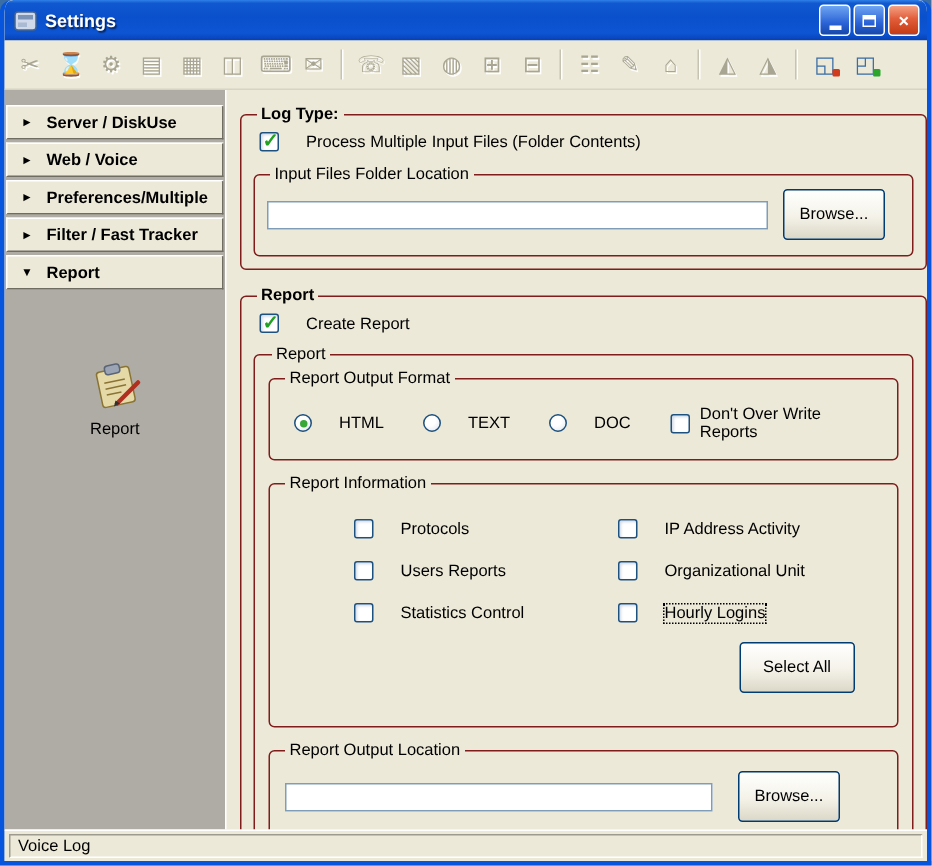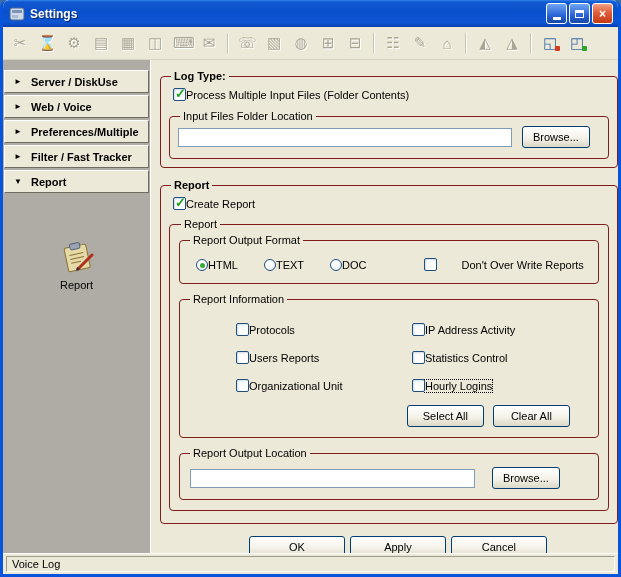--- a/index.html
+++ b/index.html
@@ -48,51 +48,51 @@
   .side-btn .arr { font-size:8px; width:10px; }
   .side-report { margin-top:48px; text-align:center; }
   .side-report .cap { display:block; margin-top:4px; }
 
   .main { flex:1; padding:10px 9px 0 9px; background:#ece9d8; border-left:1px solid #fff; display:flex; flex-direction:column; }
 
   fieldset { border:1px solid #7f1d1d; border-radius:4px; padding:4px 8px 8px 8px; }
   legend { padding:0 3px; margin-left:2px; }
   legend.bold { font-weight:bold; }
 
-  .check-row, .radio-row { display:inline-flex; align-items:center; gap:0; cursor:pointer; }
+  .check-row, .radio-row { display:inline-flex; align-items:center; gap:18px; cursor:pointer; }
   .cb { width:13px; height:13px; flex:0 0 auto; background:#fff; border:1px solid #1c5180;
         border-radius:2px; position:relative; box-shadow: inset 1px 1px 2px #cfd8e4; }
   .cb.checked::after { content:"✓"; position:absolute; left:1px; top:-3px;
         color:#21a121; font-size:13px; font-weight:bold; }
   .rb { width:12px; height:12px; flex:0 0 auto; border:1px solid #1c5180; border-radius:50%;
         background: radial-gradient(circle at 35% 30%, #ffffff 40%, #dfe4ea); position:relative; }
   .rb.selected::after { content:""; position:absolute; left:3px; top:3px; width:5px; height:5px;
         border-radius:50%; background:#38a838; }
   .lbl.focused { outline:1px dotted #000; }
 
-  .xp-btn { font-family:"Liberation Sans",sans-serif; font-size:11px; height:22px; padding:0 10px;
+  .xp-btn { font-family:"Liberation Sans",sans-serif; font-size:11px; height:34px; padding:0 10px;
         border:1px solid #003c74; border-radius:3px; cursor:pointer;
         background: linear-gradient(180deg,#ffffff,#f4f2e8 55%,#dcd8c8); }
   .xp-input { height:19px; border:1px solid #7f9db9; background:#fff; font-size:11px; padding:0 3px; }
 
   
   .grp-logtype { margin-bottom:11px; }
   .grp-logtype .check-row { margin:2px 2px 9px 4px; }
   .grp-inner-row { display:flex; align-items:center; gap:10px; padding:2px 0 2px 0; }
   .grp-inner-row .xp-input { flex:1; }
   .grp-folder { padding:2px 18px 8px 8px; }
 
   
   .grp-report { flex:0 0 auto; }
   .grp-report > .check-row { margin:2px 2px 8px 4px; }
   .grp-report-inner { margin:0 0 4px 0; padding:4px 9px 10px 9px; }
   .grp-format { margin-bottom:9px; }
   .format-row { display:flex; align-items:center; gap:26px; padding:8px 6px 4px 8px; }
-  .format-row .check-row { margin-left:auto; gap:25px; }
-  .grp-info { margin-bottom:9px; padding-bottom:10px; }
+  .format-row .check-row { margin-left:auto; gap:7px; }
+  .grp-info { margin-bottom:9px; padding-bottom:22px; }
   .info-grid { display:grid; grid-template-columns:176px auto; row-gap:15px; padding:14px 0 0 48px; }
   .info-btn-row { display:flex; justify-content:flex-end; gap:9px; margin-top:13px; padding-right:20px;align-items:center; }
   .info-btn-row .xp-btn { width:77px; }
   .grp-outloc { }
   .outloc-row { display:flex; align-items:center; gap:17px; padding:4px 30px 2px 2px; }
   .outloc-row .xp-input { width:285px; }
 
   .footer-btns { display:flex; justify-content:center; gap:5px; margin:12px 0 0 18px; }
   .footer-btns .xp-btn { width:96px; }
 
@@ -256,34 +256,33 @@
               <label class="check-row">
                 <span class="cb"></span>
                 <span class="lbl">IP Address Activity</span>
               </label>
               <label class="check-row">
                 <span class="cb"></span>
                 <span class="lbl">Users Reports</span>
               </label>
               <label class="check-row">
                 <span class="cb"></span>
+                <span class="lbl">Organizational Unit</span>
+              </label>
+              <label class="check-row">
+                <span class="cb"></span>
                 <span class="lbl">Statistics Control</span>
-              </label>
-              <label class="check-row">
-                <span class="cb"></span>
-                <span class="lbl">Organizational Unit</span>
               </label>
               <label class="check-row">
                 <span class="cb"></span>
                 <span class="lbl focused">Hourly Logins</span>
               </label>
             </div>
             <div class="info-btn-row">
               <button class="xp-btn">Select All</button>
-              <button class="xp-btn">Clear All</button>
             </div>
           </fieldset>
 
           <fieldset class="grp-outloc">
             <legend>Report Output Location</legend>
             <div class="outloc-row">
               <input class="xp-input" type="text" value="" style="">
               <button class="xp-btn">Browse...</button>
             </div>
           </fieldset>

